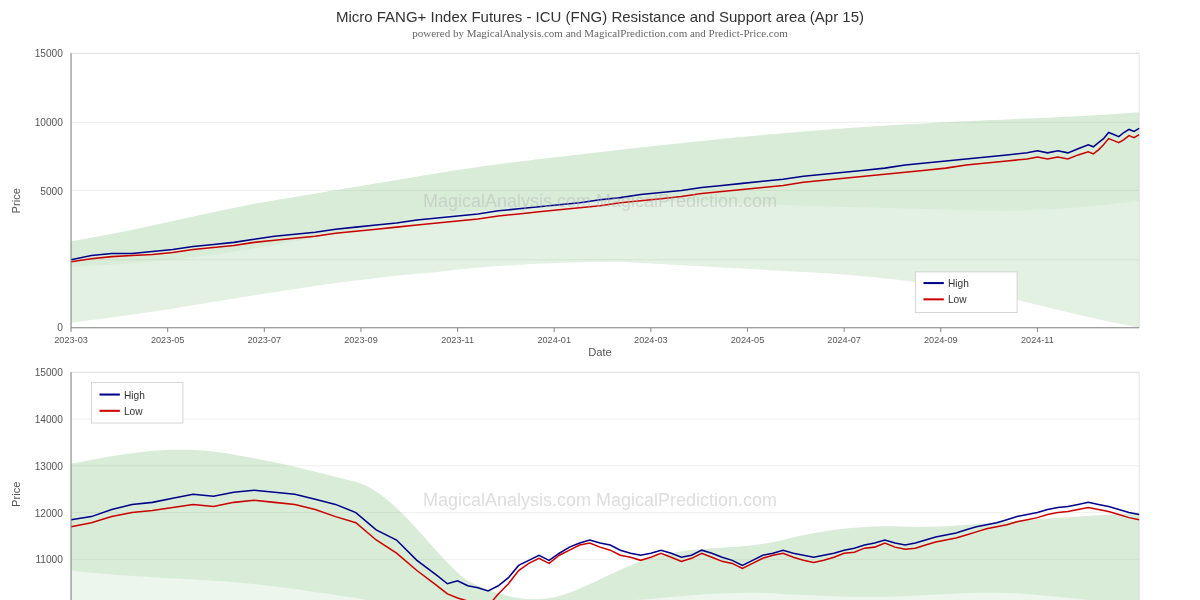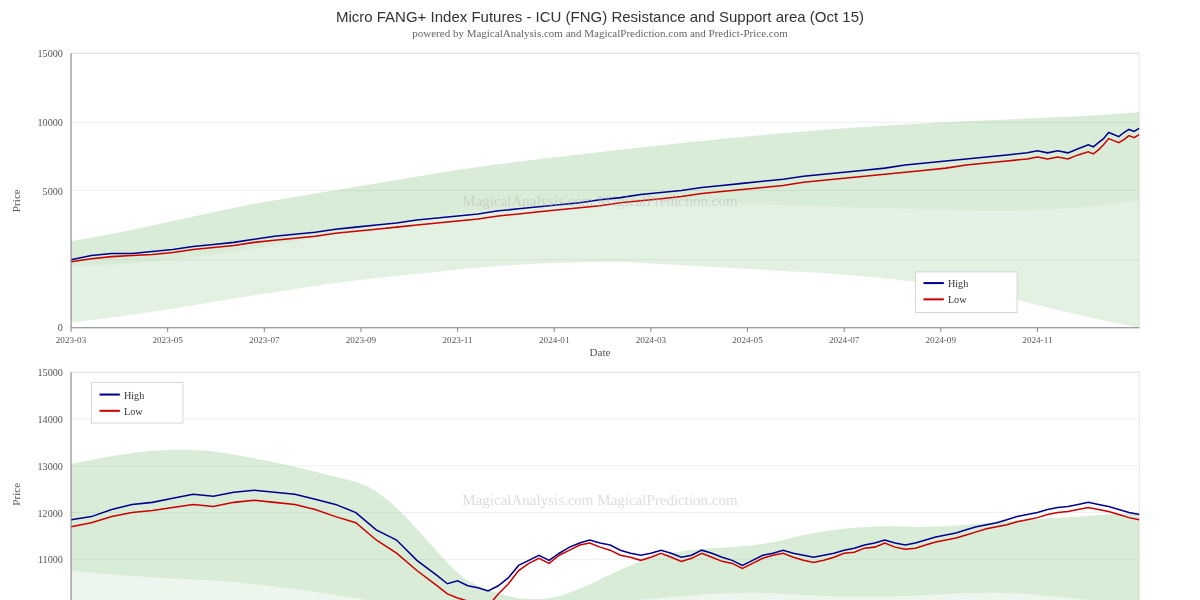--- a/index.html
+++ b/index.html
@@ -34,48 +34,47 @@
     }
     .charts-container {
       display: flex;
       flex-direction: column;
       flex: 1;
       padding: 0 10px 5px 10px;
     }
     .chart-wrapper {
       position: relative;
       flex: 1;
-      font-family: Liberation Serif, serif;
     }
     .chart-wrapper:first-child {
       flex: 1.1;
     }
     svg {
       width: 100%;
       height: 100%;
     }
     .watermark {
       position: absolute;
       top: 50%;
       left: 50%;
       transform: translate(-50%, -50%);
       color: rgba(180,180,180,0.45);
-      font-size: 15px;
+      font-size: 18px;
       white-space: nowrap;
       pointer-events: none;
       text-align: center;
       line-height: 1.8;
     }
   </style>
 </head>
 <body>
 
 <div class="page-container">
   <div class="header">
-    <div class="title">Micro FANG+ Index Futures - ICU (FNG) Resistance and Support area (Oct 15)</div>
+    <div class="title">Micro FANG+ Index Futures - ICU (FNG) Resistance and Support area (Apr 15)</div>
     <div class="subtitle">powered by MagicalAnalysis.com and MagicalPrediction.com and Predict-Price.com</div>
   </div>
 
   <div class="charts-container">
 
     <div class="chart-wrapper">
       <svg viewBox="0 0 1160 310">
 
         <rect x="60" y="10" width="1050" height="270" fill="#fff" stroke="#ccc" stroke-width="0.5"></rect>
 

